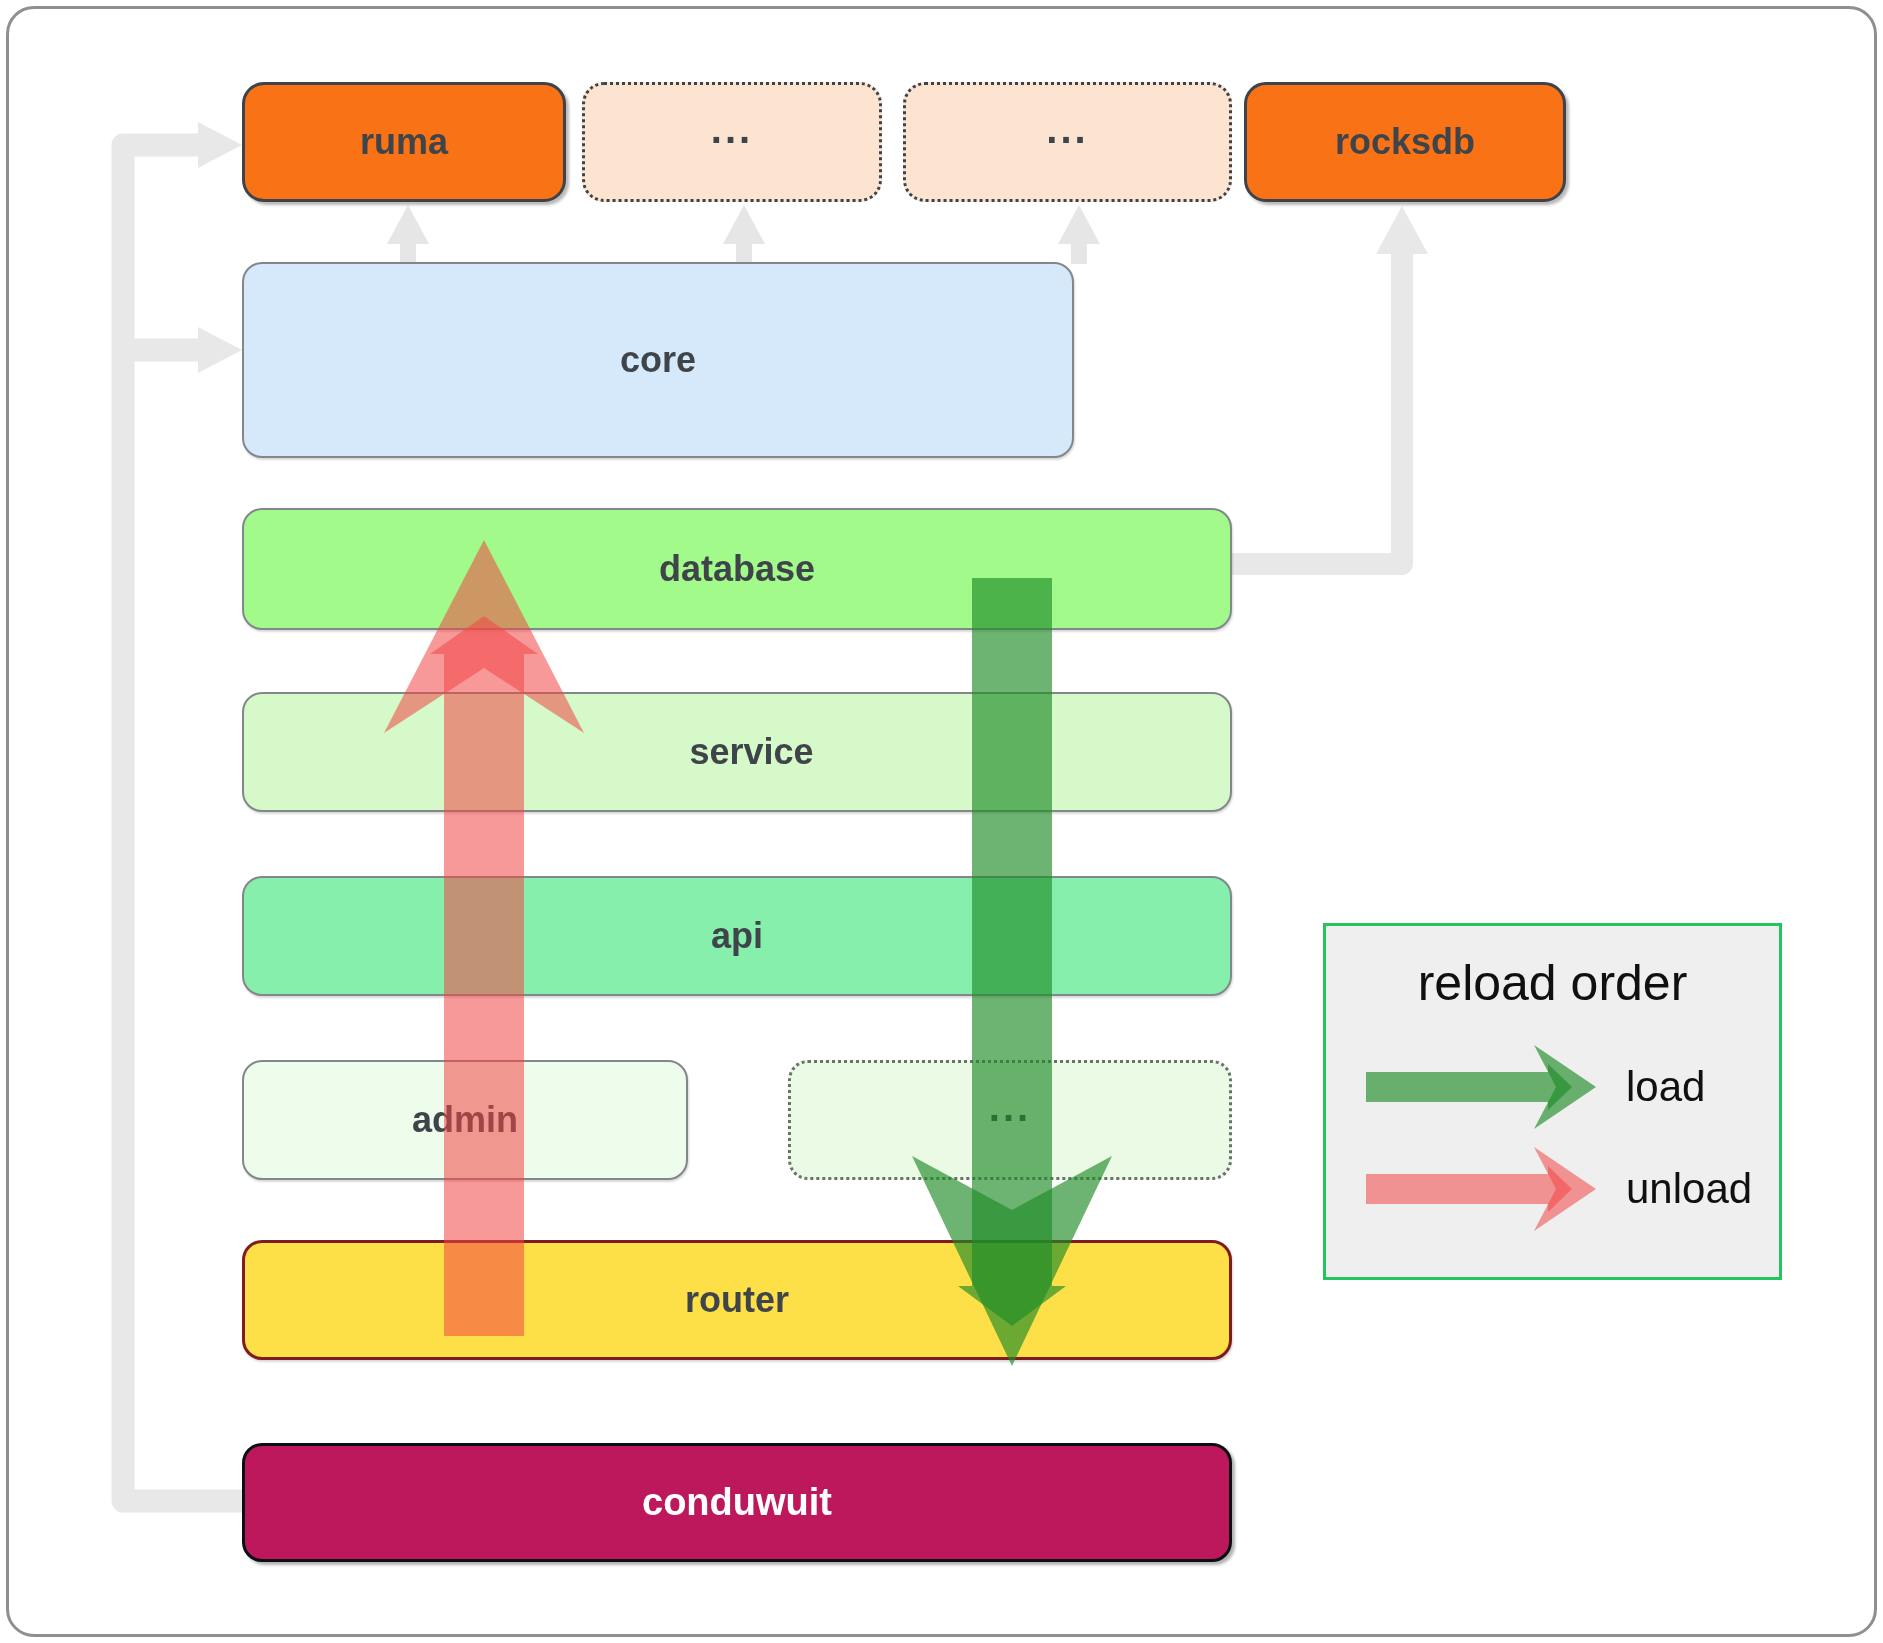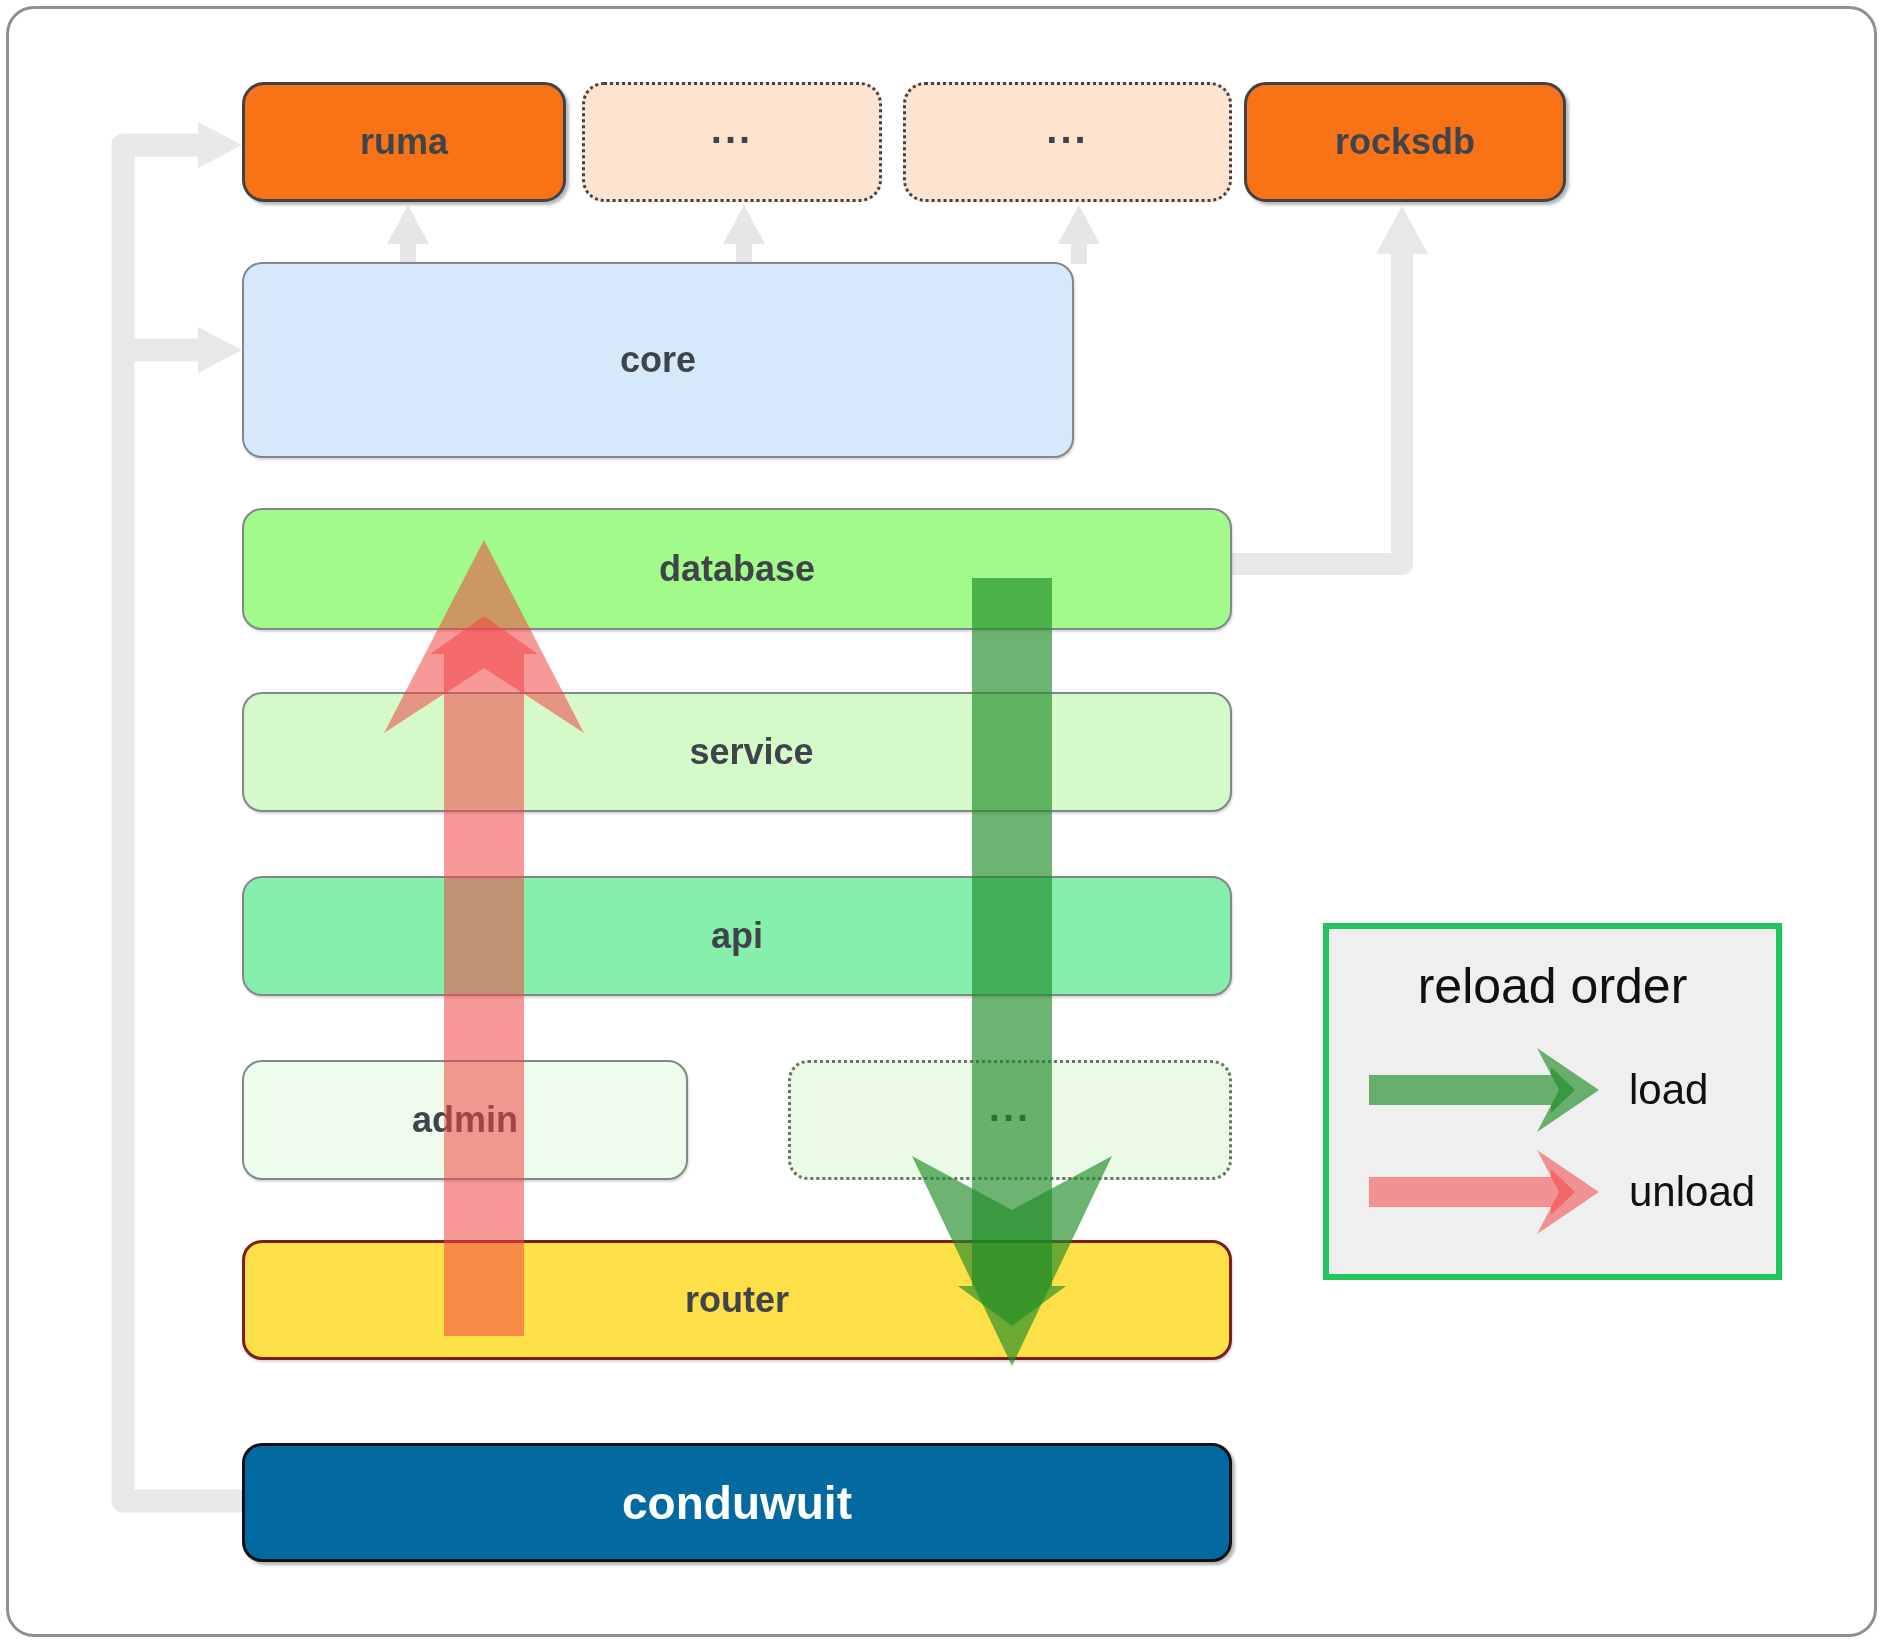--- a/index.html
+++ b/index.html
@@ -28,26 +28,26 @@
     box-shadow:3px 3px 3px rgba(0,0,0,0.28);}
   .box.peach-dotted{background:#fce4d1;border:3px dotted #3e4349;border-radius:22px;
     box-shadow:none;}
   .box.core{background:#d6e9fb;border:2px solid #82878c;}
   .box.database{background:#a1fa8a;border:2px solid #82878c;}
   .box.service{background:#d5f9c8;border:2px solid #82878c;padding-left:29px;}
   .box.api{background:#86efac;border:2px solid #82878c;}
   .box.admin{background:#edfceb;border:2px solid #82878c;}
   .box.ext-green{background:#eafae4;border:3px dotted #6b716d;box-shadow:none;}
   .box.router{background:#fde047;border:3px solid #7f1d1d;}
-  .box.conduwuit{background:#0369a1;border:3px solid #0c0f12;color:#ffffff;
-    font-weight:700;font-size:46px;box-shadow:3px 3px 3px rgba(0,0,0,0.3);}
+  .box.conduwuit{background:#be185d;border:3px solid #0c0f12;color:#ffffff;
+    font-weight:700;font-size:38px;box-shadow:3px 3px 3px rgba(0,0,0,0.3);}
   .dots-label{transform:translateY(-28%);font-weight:800;font-size:40px;letter-spacing:3px;}
   .legend{
     position:absolute;left:1323px;top:923px;width:459px;height:357px;
-    background:#efefef;border:6px solid #22c55e;box-sizing:border-box;
+    background:#efefef;border:3px solid #22c55e;box-sizing:border-box;
   }
   .legend-title{
     position:absolute;left:0;right:0;top:28px;text-align:center;
     font-size:50px;font-weight:400;color:#101010;
   }
   .legend-row{position:absolute;left:0;width:100%;height:92px;}
   .legend-row svg{position:absolute;left:36px;top:0;}
   .legend-row .legend-label{
     position:absolute;left:300px;top:0;height:92px;display:flex;align-items:center;
     font-size:42px;color:#101010;

